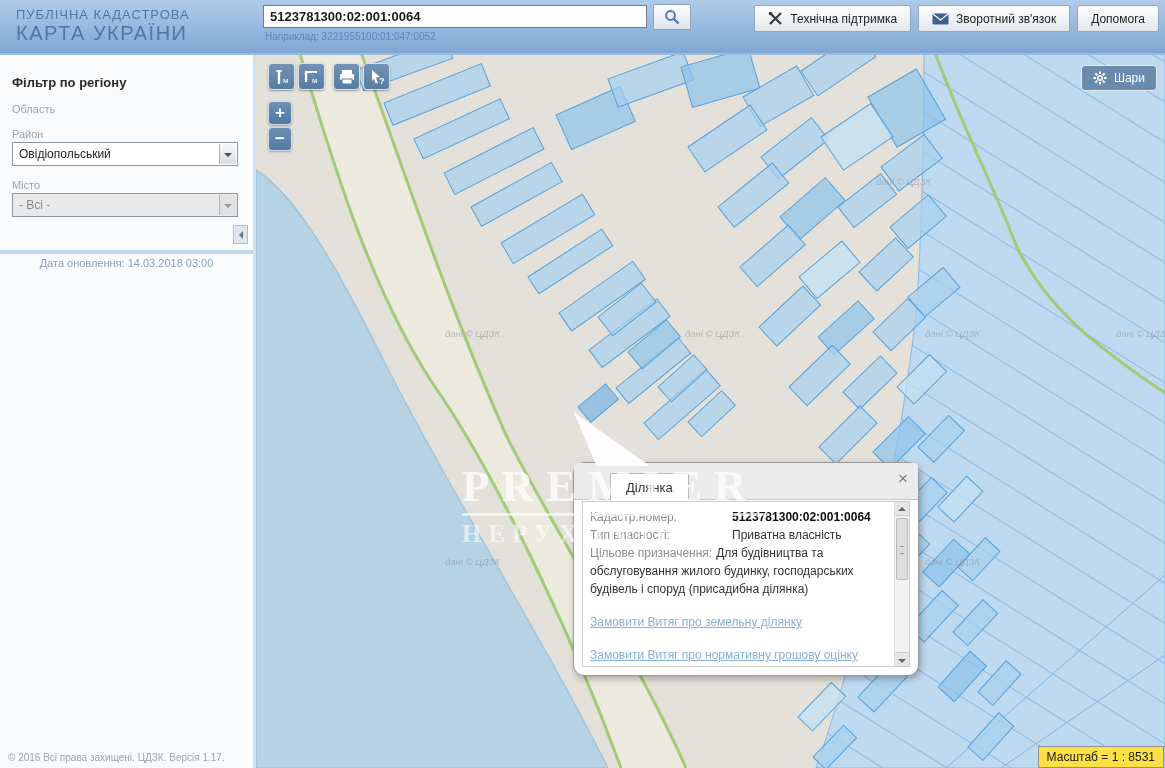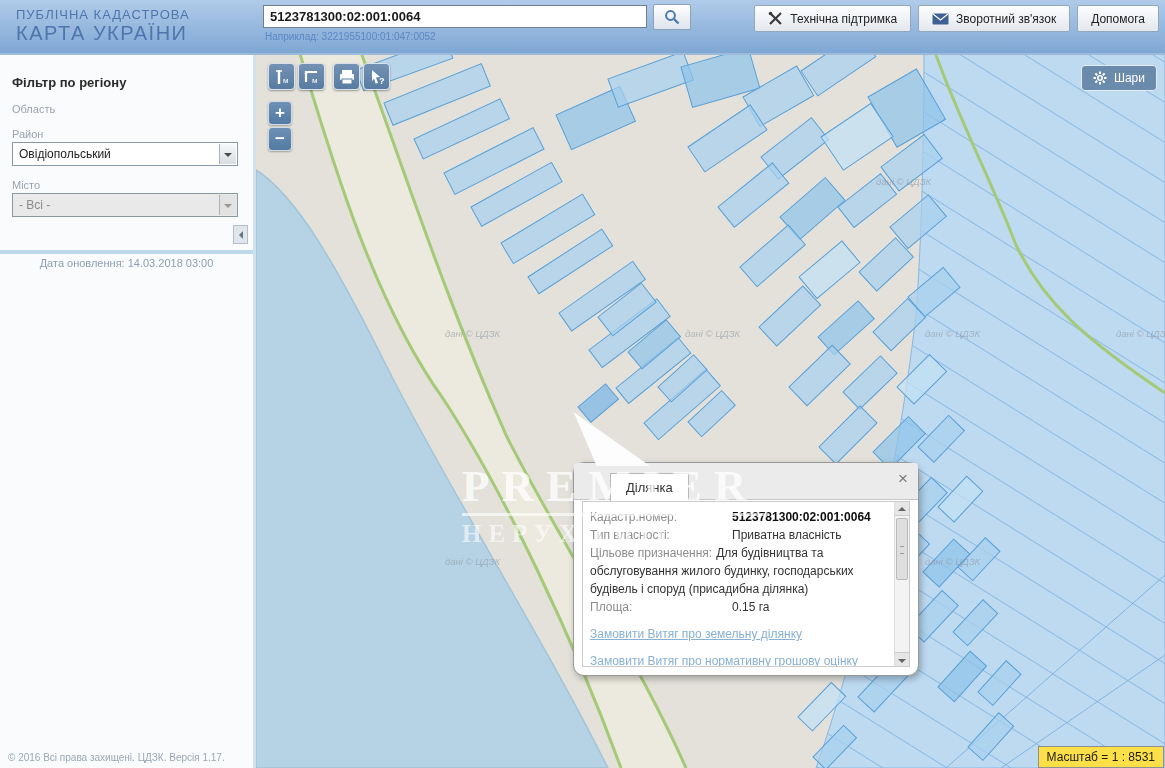--- a/index.html
+++ b/index.html
@@ -80,21 +80,21 @@
     background:#fff; border:1px solid #b9b9b9; border-bottom:none; line-height:27px;
     font-size:13px; color:#333; z-index:2; cursor:default; }
   .popup-close { position:absolute; right:10px; top:6px; font-size:17px; color:#7a7a7a; cursor:pointer; }
   .popup-body { position:absolute; left:8px; right:8px; top:38px; bottom:8px;
     border:1px solid #ccc; background:#fff; overflow:hidden; }
   .pcontent { position:absolute; left:7px; top:6px; right:22px; font-size:12px; line-height:18px; color:#333; }
   .prow { display:flex; }
   .plabel { color:#8c8c8c; width:142px; flex:none; }
   .plabel.inline { width:auto; margin-right:4px; }
   .pval.bold { font-weight:bold; color:#0d0d0d; }
-  .plink { display:block; margin-top:9px; font-size:12px; color:#87b0d4; text-decoration:underline; cursor:pointer; }
+  .plink { display:block; margin-top:15px; font-size:12px; color:#87b0d4; text-decoration:underline; cursor:pointer; }
   .pscroll { position:absolute; right:0; top:0; bottom:0; width:15px; background:#f3f3f3; border-left:1px solid #ddd; }
   .ps-up,.ps-dn { position:absolute; left:0; right:0; height:14px; background:#e6e6e6; }
   .ps-up { top:0; border-bottom:1px solid #ccc; } .ps-dn { bottom:0; border-top:1px solid #ccc; }
   .ps-up::after { content:""; position:absolute; left:3px; top:5px; border:4px solid transparent; border-bottom-color:#666; border-top:none; }
   .ps-dn::after { content:""; position:absolute; left:3px; top:6px; border:4px solid transparent; border-top-color:#666; border-bottom:none; }
   .ps-thumb { position:absolute; left:1px; right:1px; top:16px; height:62px;
     background:#dedede; border:1px solid #b9b9b9; border-radius:2px; }
   .ps-thumb::after { content:""; position:absolute; left:3px; right:3px; top:27px; height:6px;
     border-top:1px solid #9a9a9a; border-bottom:1px solid #9a9a9a; }
 
@@ -273,24 +273,20 @@
           <span class="plabel">Кадастр.номер:</span>
           <span class="pval bold">5123781300:02:001:0064</span>
         </div>
         <div class="prow">
           <span class="plabel">Тип власності:</span>
           <span class="pval">Приватна власність</span>
         </div>
         <div>
           <span class="plabel inline">Цільове призначення:</span><span class="pval">Для будівництва та обслуговування жилого будинку, господарських будівель і споруд (присадибна ділянка)</span>
         </div>
-        <div class="prow">
-          <span class="plabel">Площа:</span>
-          <span class="pval">0.15 га</span>
-        </div>
         <a class="plink">Замовити Витяг про земельну ділянку</a>
         <a class="plink">Замовити Витяг про нормативну грошову оцінку</a>
       </div>
       <div class="pscroll">
         <div class="ps-up"></div>
         <div class="ps-thumb"></div>
         <div class="ps-dn"></div>
       </div>
     </div>
   </div>

